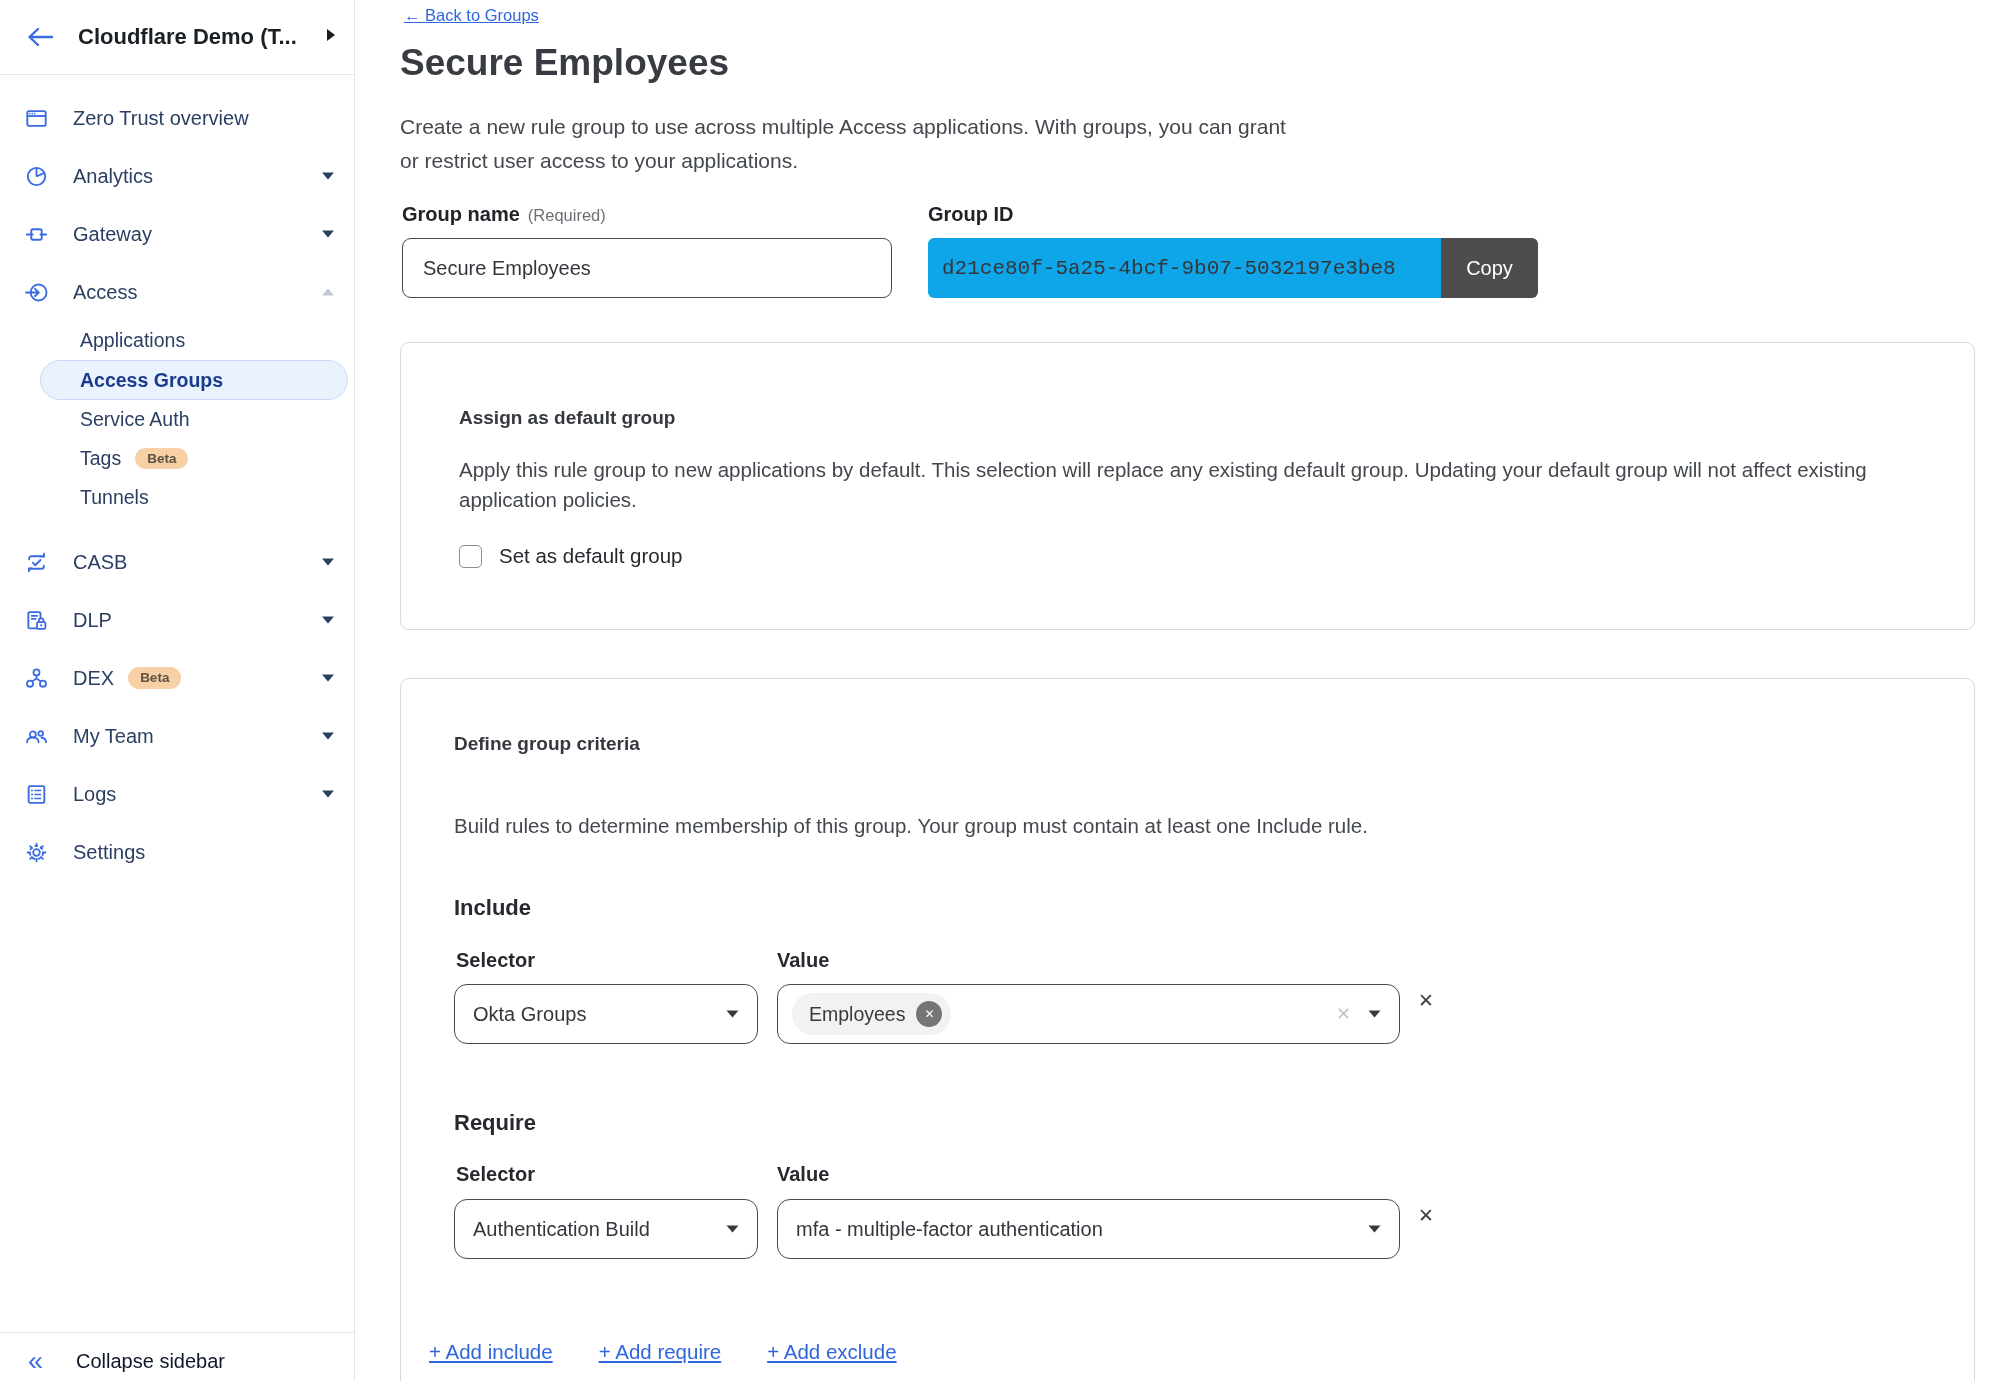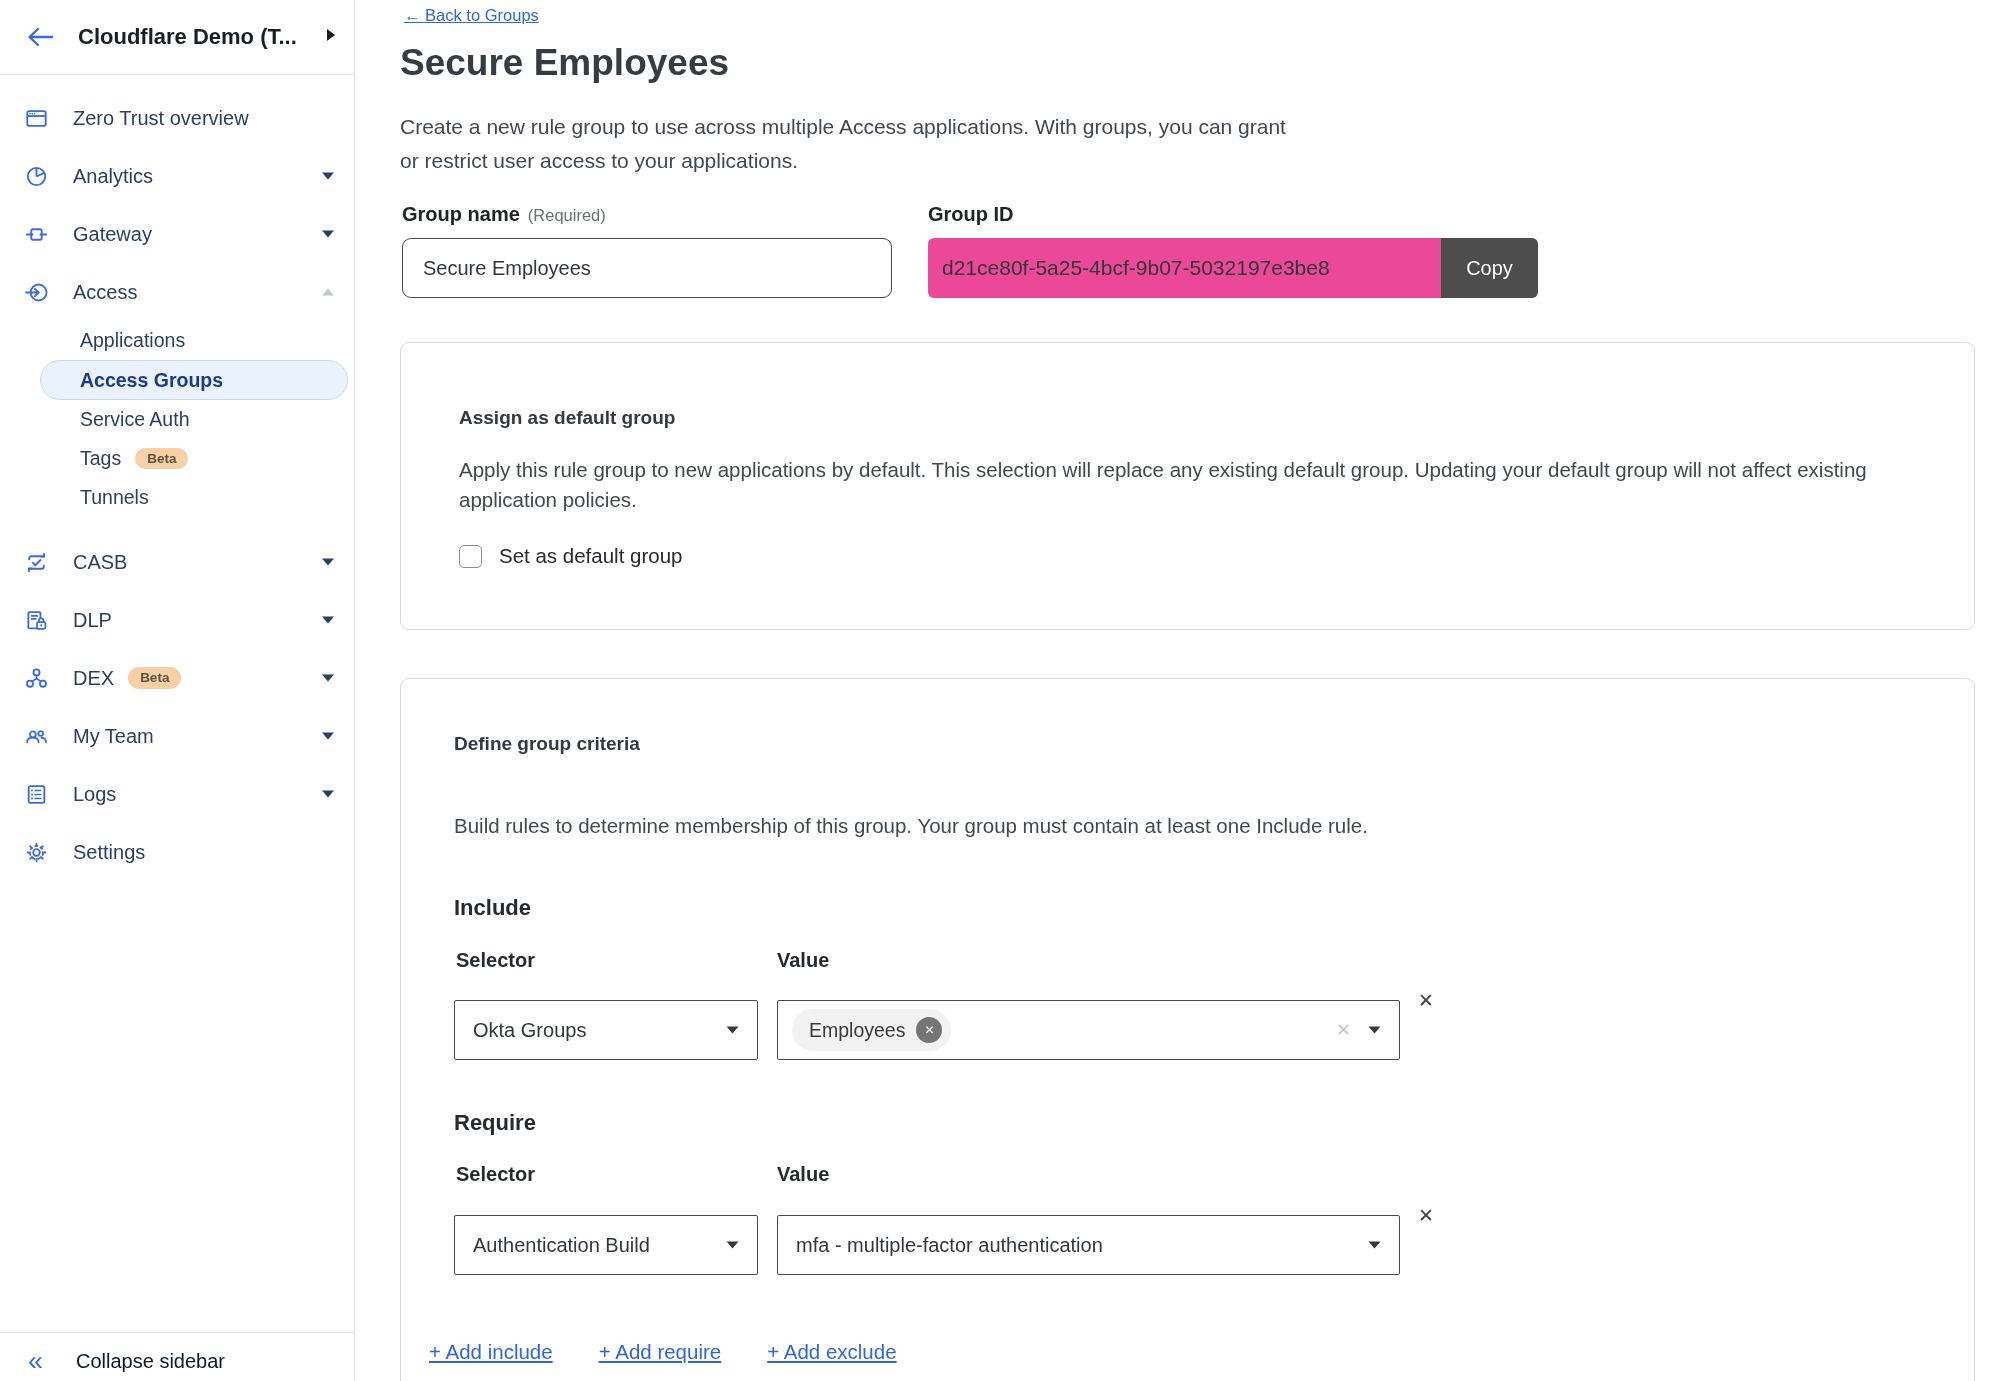--- a/index.html
+++ b/index.html
@@ -44,40 +44,40 @@
   .intro { position:absolute; left:45px; top:110px; font-size:21px; color:#43484e; line-height:34px; }
 
   .field-label { font-size:20px; font-weight:700; color:#202328; }
   .req { font-size:16.5px; font-weight:400; color:#6b7076; margin-left:8px; }
   .gname-label { position:absolute; left:47px; top:203px; }
   .gid-label { position:absolute; left:573px; top:203px; }
   .gname-input { position:absolute; left:47px; top:238px; width:490px; height:60px;
     border:1px solid #4a4a4a; border-radius:9px; font-size:20px; color:#33373c;
     padding:0 20px; font-family:"Liberation Sans", sans-serif; background:#fff; }
   .gid-row { position:absolute; left:573px; top:238px; display:flex; }
-  .gid-box { width:513px; height:60px; background:#ec4899; border-radius:6px 0 0 6px;
+  .gid-box { width:513px; height:60px; background:#0ea5e9; border-radius:6px 0 0 6px;
     display:flex; align-items:center; padding:16px 14px;
-    font-family:Liberation Sans, sans-serif; font-size:21px; color:#34373a; white-space:nowrap; }
+    font-family:Liberation Mono, monospace; font-size:21px; color:#34373a; white-space:nowrap; }
   .copy-btn { width:97px; height:60px; background:#4d4d4d; color:#fff; border:none;
     border-radius:0 6px 6px 0; font-size:20px; font-family:"Liberation Sans", sans-serif; cursor:pointer; }
 
   .card { position:absolute; left:45px; width:1575px; background:#fff;
     border:1px solid #d9d9d9; border-radius:9px; }
   .card1 { top:342px; height:288px; }
   .card2 { top:678px; height:760px; }
   .card-h { position:absolute; font-size:19px; font-weight:700; color:#35393f; }
   .card-p { position:absolute; font-size:20.5px; color:#43484e; line-height:30px; }
   .chk-row { position:absolute; left:58px; top:201px; display:flex; align-items:center; cursor:pointer; }
   .chk { width:23px; height:23px; border:1.5px solid #8a8f94; border-radius:5px; background:#fff; flex:none; }
   .chk-label { margin-left:17px; font-size:20.5px; color:#26292e; }
 
   .sec-h { position:absolute; font-size:22px; font-weight:700; color:#26292e; }
   .col-label { position:absolute; font-size:20px; font-weight:700; color:#26292e; }
-  .select-box { position:absolute; height:60px; border:1px solid #4a4a4a; border-radius:2px;
-    background:#fff; display:flex; align-items:center; padding:7px 18px; cursor:pointer;margin-top:16px; }
+  .select-box { position:absolute; height:60px; border:1px solid #4a4a4a; border-radius:13px;
+    background:#fff; display:flex; align-items:center; padding:7px 18px; cursor:pointer; }
   .select-text { font-size:20px; color:#33373c; white-space:nowrap; }
   .sel-caret { margin-left:auto; display:flex; }
   .chip { display:flex; align-items:center; background:#f2f2f2; border-radius:22px;
     padding:8px 9px 8px 17px; }
   .chip-text { font-size:19.5px; color:#3a3a3a; font-weight:500; }
   .chip-x { width:26px; height:26px; border-radius:50%; background:#757575; color:#fff;
     display:flex; align-items:center; justify-content:center; font-size:12px; margin-left:11px; cursor:pointer; }
   .clear-x { color:#c6c6c6; font-size:18px; margin-left:auto; cursor:pointer; }
   .ms-caret { margin-left:17px; display:flex; cursor:pointer; }
   .row-x { position:absolute; font-size:19px; color:#3f4449; cursor:pointer; }

